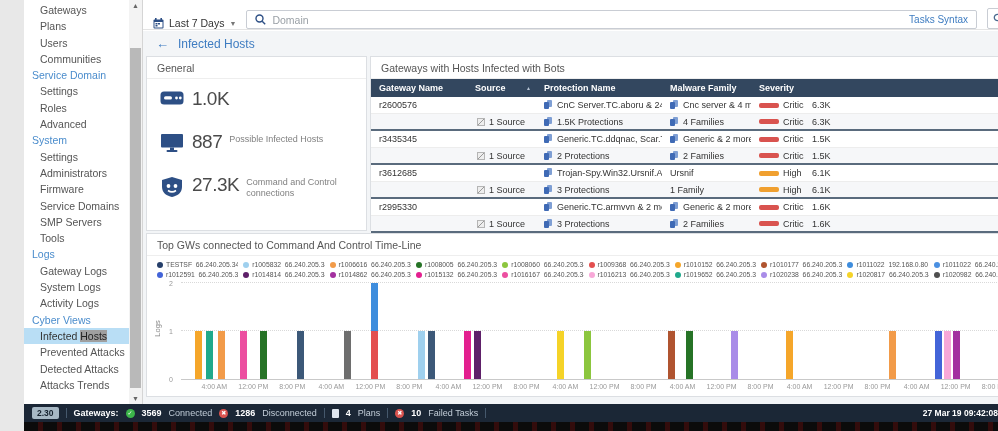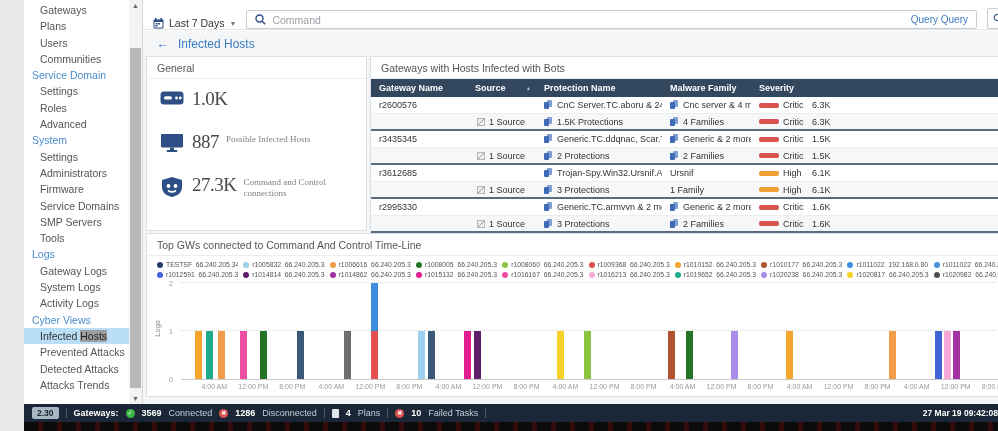--- a/index.html
+++ b/index.html
@@ -32,21 +32,21 @@
   .content { position:absolute; top:31px; left:0; right:0; bottom:0; background:#f3f5f7; }
   .title-row { height:25px; display:flex; align-items:center; gap:9px; padding-left:13px; }
   .back-arrow { color:#3e7cc1; font-size:13px; line-height:13px; }
   .page-ttl { font-size:12px; color:#3e7cc1; }
 
   .panels { display:flex; gap:3px; margin-left:3px; height:175px; }
   .panel { background:#fff; border:1px solid #dcdfe3; }
   .ptitle { font-size:10.5px; color:#555; padding:5px 10px 4px; border-bottom:1px solid #eee; }
 
   .gpanel { width:221px; }
-  .stats { padding:9px 8px 0 12px;font-family:Liberation Serif, serif; }
+  .stats { padding:9px 8px 0 12px; }
   .stat { display:flex; align-items:flex-start; gap:7px; margin-bottom:21px; }
   .stat-icon { width:26px; display:flex; justify-content:center; margin-top:3px; flex:none; }
   .stat-value { font-size:19px; color:#4a4a4a; letter-spacing:-0.5px; }
   .stat-label { font-size:9px; color:#808080; line-height:1.25; padding-top:3px; width:116px; }
 
   .tpanel { flex:1; position:relative; }
   .thead, .trow { display:grid; grid-template-columns:96px 69px 126px 89px 53px 1fr; align-items:center; }
   .thead { background:#33475f; color:#fff; height:18px; font-size:9px; font-weight:bold; margin-right:13px; }
   .thead span { padding-left:8px; display:flex; align-items:center; overflow:hidden; white-space:nowrap; }
   .thead span:nth-child(2)::after { content:"▲"; font-size:5px; color:#b9c6d6; margin-left:auto; margin-right:5px; }
@@ -146,22 +146,22 @@
             <rect x="2.5" y="7" width="2" height="1.5" fill="#2d4f85"></rect>
           </svg>
         <span>Last 7 Days</span>
         <span class="caret">▼</span>
       </div>
       <div class="searchbox">
         <svg width="11" height="11" viewBox="0 0 11 11">
             <circle cx="4.5" cy="4.5" r="3.5" fill="none" stroke="#2d4f85" stroke-width="1.4"></circle>
             <line x1="7.2" y1="7.2" x2="10.2" y2="10.2" stroke="#2d4f85" stroke-width="1.4"></line>
           </svg>
-        <span class="placeholder">Command</span>
-        <span class="qsyntax">Query Query</span>
+        <span class="placeholder">Domain</span>
+        <span class="qsyntax">Tasks Syntax</span>
       </div>
       <div class="sopt">
         <svg width="13" height="12" viewBox="0 0 13 12">
             <circle cx="4.5" cy="4.5" r="3.2" fill="none" stroke="#4a6a8f" stroke-width="1.3"></circle>
             <line x1="7" y1="7" x2="9.5" y2="9.8" stroke="#4a6a8f" stroke-width="1.3"></line>
             <text x="9" y="7" font-size="6" fill="#4a6a8f" font-family="Liberation Sans, sans-serif">A</text>
           </svg>
       </div>
     </div>
 

